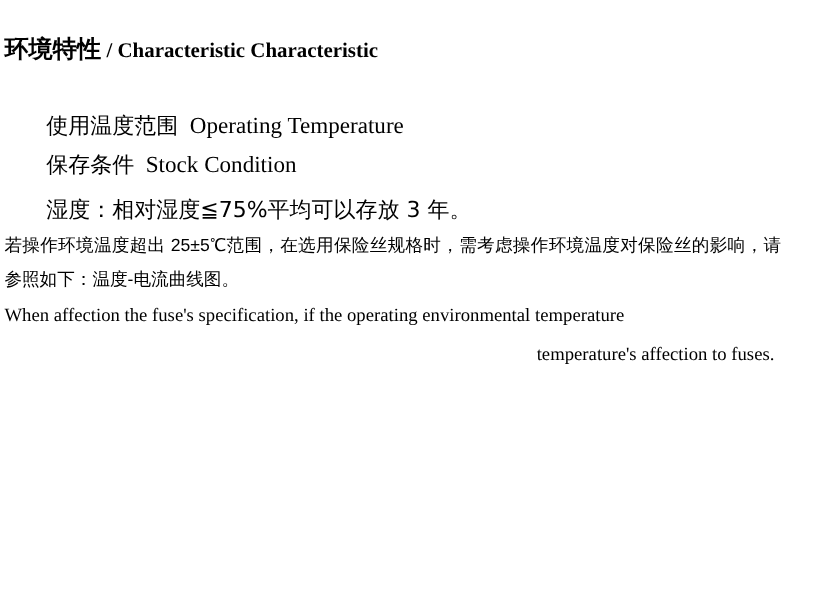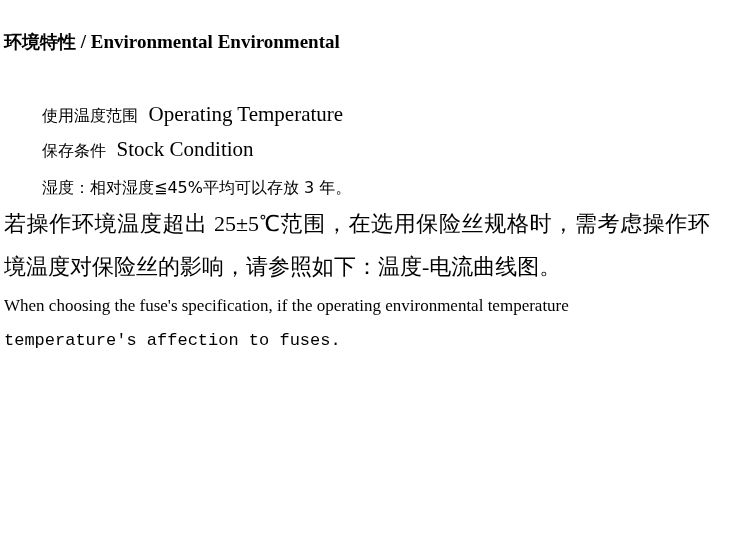--- a/index.html
+++ b/index.html
@@ -23,99 +23,99 @@
 
   .heading {
     position: absolute;
     left: 4px;
     top: 30px;
     font-size: 19px;
     font-weight: bold;
     letter-spacing: 0px;
     white-space: nowrap;
   }
-  .heading .cn { font-family: Liberation Mono, monospace; font-weight: bold; font-size: 18px; }
+  .heading .cn { font-family: Liberation Mono, monospace; font-weight: bold; font-size: 22px; }
   .heading .en { font-family: "Liberation Serif", serif; font-weight: bold; font-size: 19px; }
 
   .body-block {
     position: absolute;
     left: 42px;
     top: 98px;
     width: 706px;
   }
 
   .line {
     font-size: 17px;
     line-height: 1.55;
     margin: 0 0 2px 0;
     white-space: nowrap;
   }
 
-  .cnrun { font-family: "DejaVu Sans", "Liberation Sans", sans-serif; font-size: 16px; }
+  .cnrun { font-family: "DejaVu Sans", "Liberation Sans", sans-serif; font-size: 20px; }
   .enrun { font-family: "Liberation Serif", "DejaVu Serif", serif; font-size: 21px; }
 
   .sp-top-1 { margin-top: 10px; }
   .sp-top-2 { }
   .sp-top-3 { margin-top: 14px; }
 
   .indent-1 { padding-left: 4px; }
   .indent-2 { padding-left: 4px; }
 
   
   .para {
     font-size: 17px;
     line-height: 1.72;
     text-align: justify;
     text-justify: inter-character;
     margin: 0;
   }
   .para-cn {
-    font-family: Liberation Serif, serif;
-    font-size: 22px;
+    font-family: Liberation Sans, sans-serif;
+    font-size: 16px;
     line-height: 1.95;
     width: 706px;
     margin-left: -38px;
     text-align: justify;
   }
   .para-en {
     font-family: "Liberation Serif", "DejaVu Serif", serif;
     font-size: 17px;
     line-height: 2.05;
     width: 700px;
     margin-left: -38px;
     text-align: justify;
   }
-  .para-en .lastline { text-align: left; font-family: Liberation Mono, monospace; }
+  .para-en .lastline { text-align: right; }
 </style>
 </head>
 <body>
 
 <div class="page">
 
   <div class="heading">
-    <span class="cn">环境特性</span><span class="en"> / </span><span class="en">Environmental Environmental</span>
+    <span class="cn">环境特性</span><span class="en"> / </span><span class="en">Characteristic Characteristic</span>
   </div>
 
   <div class="body-block">
 
     <p class="line">
       <span class="cnrun">使用温度范围</span><span class="enrun">&nbsp; </span><span class="enrun">Operating Temperature</span>
     </p>
 
 
     <p class="line sp-top-2">
       <span class="cnrun">保存条件</span><span class="enrun">&nbsp; </span><span class="enrun">Stock Condition</span>
     </p>
 
     <p class="line sp-top-1">
-      <span class="cnrun">湿度：相对湿度≦45%平均可以存放 3 年。</span>
+      <span class="cnrun">湿度：相对湿度≦75%平均可以存放 3 年。</span>
     </p>
 
 
     <p class="para para-cn sp-top-3">若操作环境温度超出 25±5℃范围，在选用保险丝规格时，需考虑操作环境温度对保险丝的影响，请参照如下：温度-电流曲线图。</p>
 
     <div class="para-en">
-      <div>When  choosing  the  fuse's  specification,  if  the  operating  environmental  temperature</div>
+      <div>When  affection  the  fuse's  specification,  if  the  operating  environmental  temperature</div>
       <div class="lastline">temperature's affection to fuses.</div>
     </div>
 
   </div>
 </div>
 
 </body></html>

